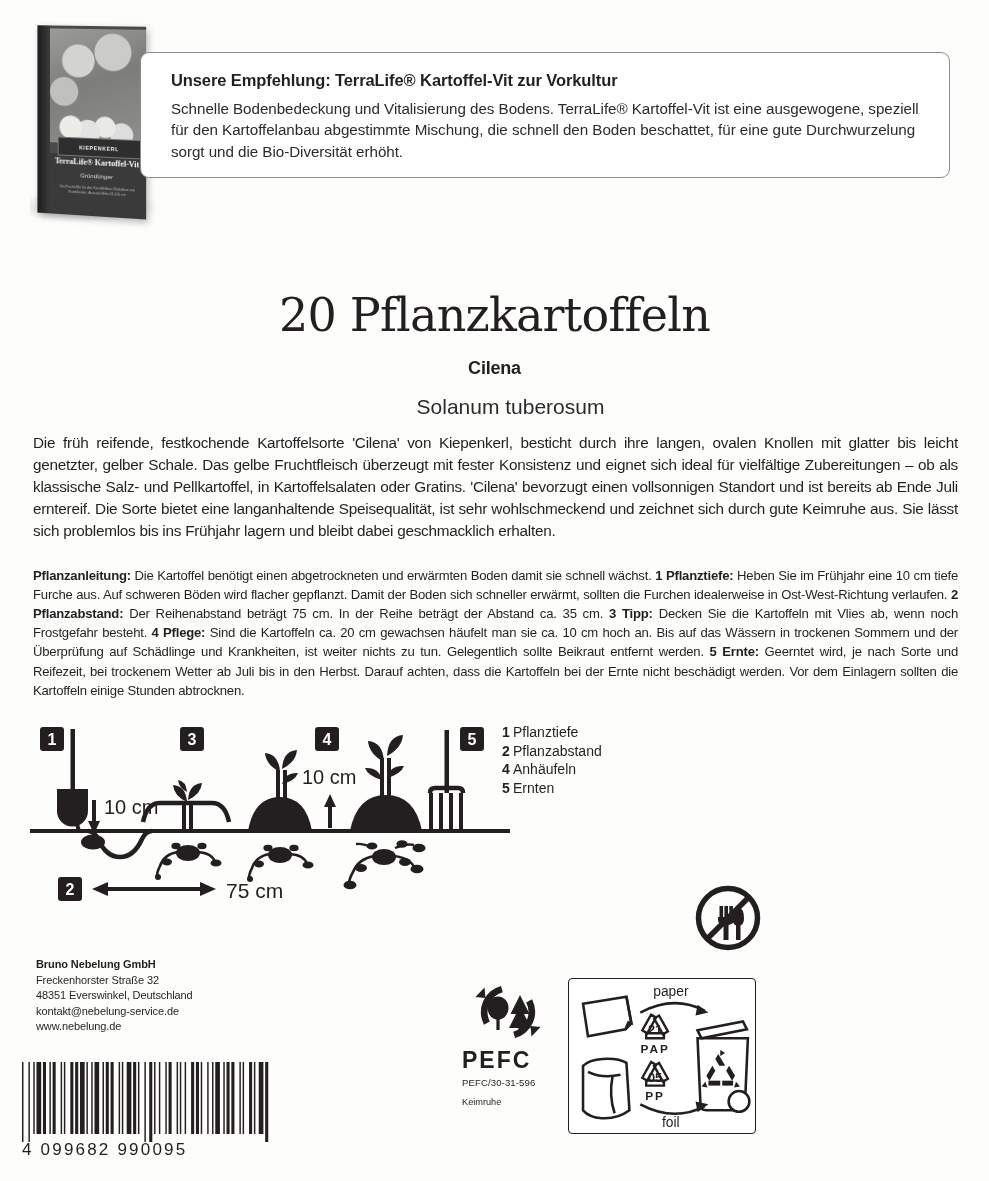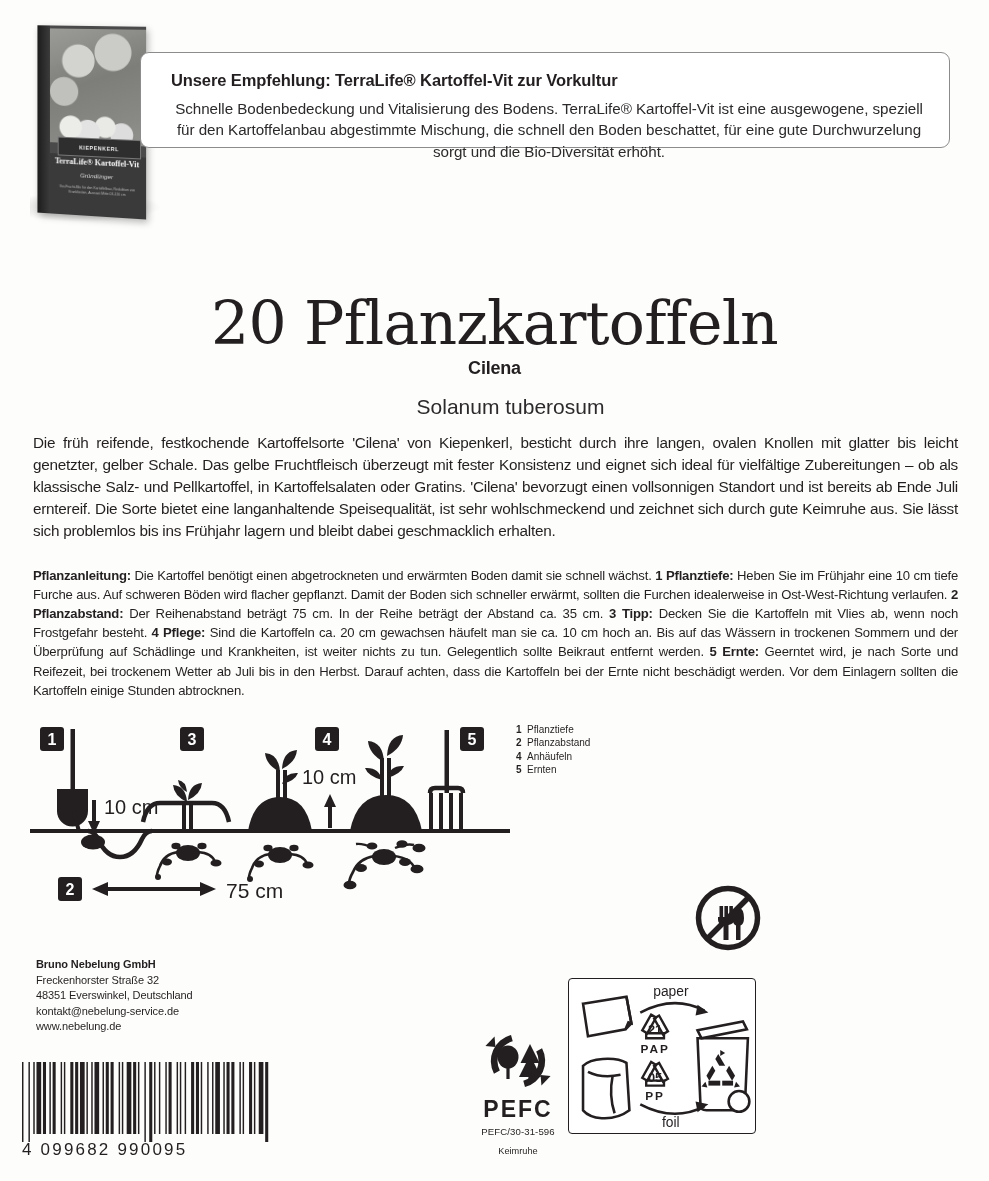--- a/index.html
+++ b/index.html
@@ -8,33 +8,32 @@
     background:#fdfdfb;
     font-family:"Liberation Sans", sans-serif;
     color:#231f20;
     position:relative;
     overflow:hidden;
   }
   .page{position:relative;width:989px;height:1181px;}
 
   
   .rec-box{
-    position:absolute;left:140px;top:52px;width:810px;height:96px;
+    position:absolute;left:140px;top:52px;width:810px;height:126px;
     border:1.3px solid #8c8c8c;border-radius:9px;background:#fff;
     box-sizing:border-box;
   }
   .rec-inner{padding:18px 22px 0 30px;}
   .rec-title{
     font-size:16.5px;font-weight:bold;letter-spacing:-0.1px;
     color:#231f20;margin:0 0 7px 0;line-height:1.2;
   }
   .rec-body{
     font-size:15.2px;line-height:1.42;color:#2c2a2b;margin:0;
     letter-spacing:-0.05px;
-    text-align:center;
   }
 
   
   .bag-wrap{position:absolute;left:22px;top:22px;width:140px;height:200px;}
   .bag-shadow{
     position:absolute;left:8px;top:170px;width:132px;height:30px;
     background:radial-gradient(ellipse at 40% 50%, rgba(120,120,120,.40), rgba(255,255,255,0) 70%);
   }
   .bag{
     position:absolute;left:14px;top:4px;width:110px;height:190px;
@@ -83,21 +82,21 @@
   }
   .bag-fine{
     position:absolute;left:20px;top:160px;right:8px;text-align:center;
     color:#b8b8b8;font-size:3.4px;line-height:1.5;
   }
 
   
   .title-main{
     position:absolute;left:0;right:0;top:288px;text-align:center;
     font-family:"DejaVu Serif", serif;
-    font-size:60px;font-weight:normal;letter-spacing:-0.8px;color:#231f20;
+    font-size:46px;font-weight:normal;letter-spacing:-0.8px;color:#231f20;
   }
   .title-var{
     position:absolute;left:0;right:0;top:358px;text-align:center;
     font-size:18px;font-weight:bold;letter-spacing:-0.2px;color:#231f20;
   }
   .title-lat{
     position:absolute;left:0;right:0;top:395px;text-align:center;
     font-size:21px;font-weight:normal;color:#2c2a2b;margin-left:32px;
   }
 
@@ -110,22 +109,22 @@
   .instr{
     position:absolute;left:33px;top:566px;width:925px;
     font-size:13.1px;line-height:1.46;text-align:justify;color:#231f20;
     letter-spacing:-0.2px;
   }
   .instr b{font-weight:bold;}
 
   
   .diagram{position:absolute;left:30px;top:722px;width:480px;height:195px;}
   .legend{
-    position:absolute;left:516px;top:723px;width:150px;
-    font-size:10px;line-height:1.33;color:#231f20;
+    position:absolute;left:502px;top:723px;width:150px;
+    font-size:14px;line-height:1.33;color:#231f20;
   }
   .legend .row{white-space:nowrap;}
   .legend .n{font-weight:bold;display:inline-block;min-width:11px;}
   .legend .cont{display:block;padding-left:13px;}
 
   
   .address{
     position:absolute;left:36px;top:957px;
     font-size:11px;line-height:1.42;color:#231f20;letter-spacing:-0.1px;
   }
@@ -135,21 +134,21 @@
   .barcode{position:absolute;left:22px;top:1062px;width:248px;height:100px;}
   .bc-bars{position:absolute;left:0;top:0;width:248px;height:80px;}
   .bc-num{
     position:absolute;left:0;top:78px;width:248px;height:22px;
     font-size:17px;letter-spacing:2.2px;color:#231f20;
     font-family:"Liberation Sans", sans-serif;
   }
 
   
   .nofood{position:absolute;left:694px;top:884px;width:68px;height:68px;}
-  .pefc{position:absolute;left:462px;top:1030px;width:112px;height:120px;text-align:center;}
+  .pefc{position:absolute;left:462px;top:981px;width:112px;height:120px;}
   .pefc-mark{width:92px;height:62px;margin:0 auto;}
   .pefc-word{
     font-size:23px;font-weight:bold;letter-spacing:2px;color:#231f20;
     margin-top:2px;line-height:1;
   }
   .pefc-code{font-size:9.6px;letter-spacing:.1px;color:#231f20;margin-top:5px;}
   .pefc-pack{font-size:9.2px;color:#231f20;margin-top:9px;}
 
   .recycle-box{
     position:absolute;left:568px;top:978px;width:188px;height:156px;

